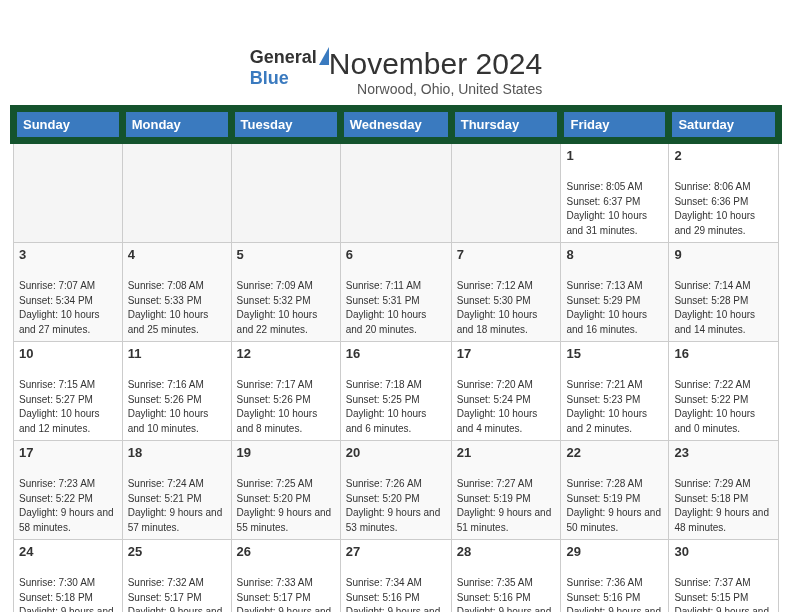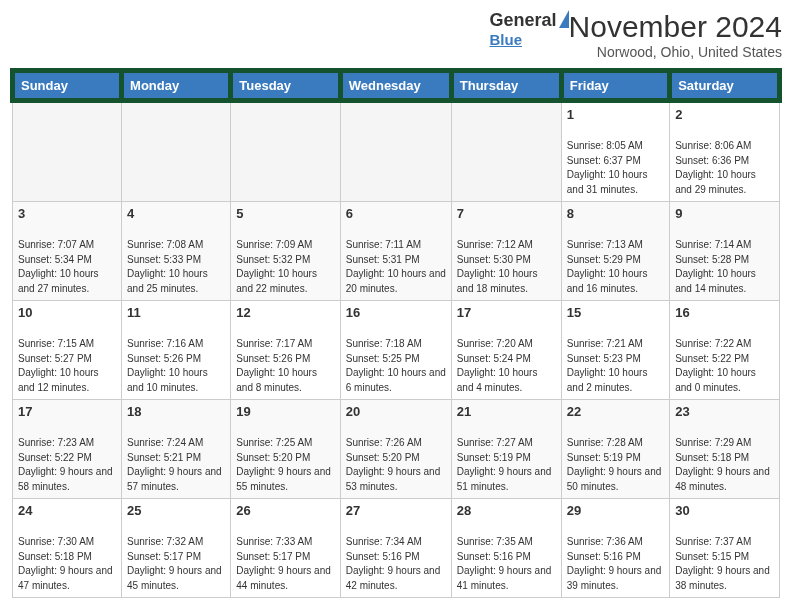--- a/index.html
+++ b/index.html
@@ -10,43 +10,43 @@
       min-height: 612px;
       overflow: hidden;
     }
     .page {
       width: 792px;
       background: #fff;
       padding: 10px;
     }
     .header {
       display: flex;
-      justify-content: flex-end;
+      justify-content: center;
       align-items: flex-start;
       margin-bottom: 8px;
+      margin-top: 37px;
     }
     .logo {
       display: flex;
       flex-direction: column;
       align-items: flex-start;
     }
     .logo-text {
       display: flex;
       align-items: center;
     }
     .logo-general {
       font-size: 18px;
       font-weight: bold;
       color: #333;
     }
     .logo-blue {
-      font-size: 15px;
+      font-size: 18px;
       font-weight: bold;
       color: #3a7abf;
-      text-decoration: underline;
     }
     .logo-triangle {
       width: 0;
       height: 0;
       border-left: 10px solid transparent;
       border-bottom: 18px solid #3a7abf;
       margin-left: 2px;
       margin-top: -4px;
     }
     .title-block {
@@ -65,21 +65,21 @@
       width: 100%;
       border-collapse: collapse;
     }
     .calendar-table th {
       background-color: #3a7abf;
       color: #fff;
       text-align: left;
       padding: 5px 6px;
       font-size: 13px;
       font-weight: bold;
-      border: 5px solid #14532d;
+      border: 7px solid #14532d;
     }
     .calendar-table td {
       border: 1px solid #ccc;
       vertical-align: top;
       padding: 4px 5px;
       width: 113px;
       height: 88px;
       font-size: 10.5px;
       color: #333;
       background: #fff;

